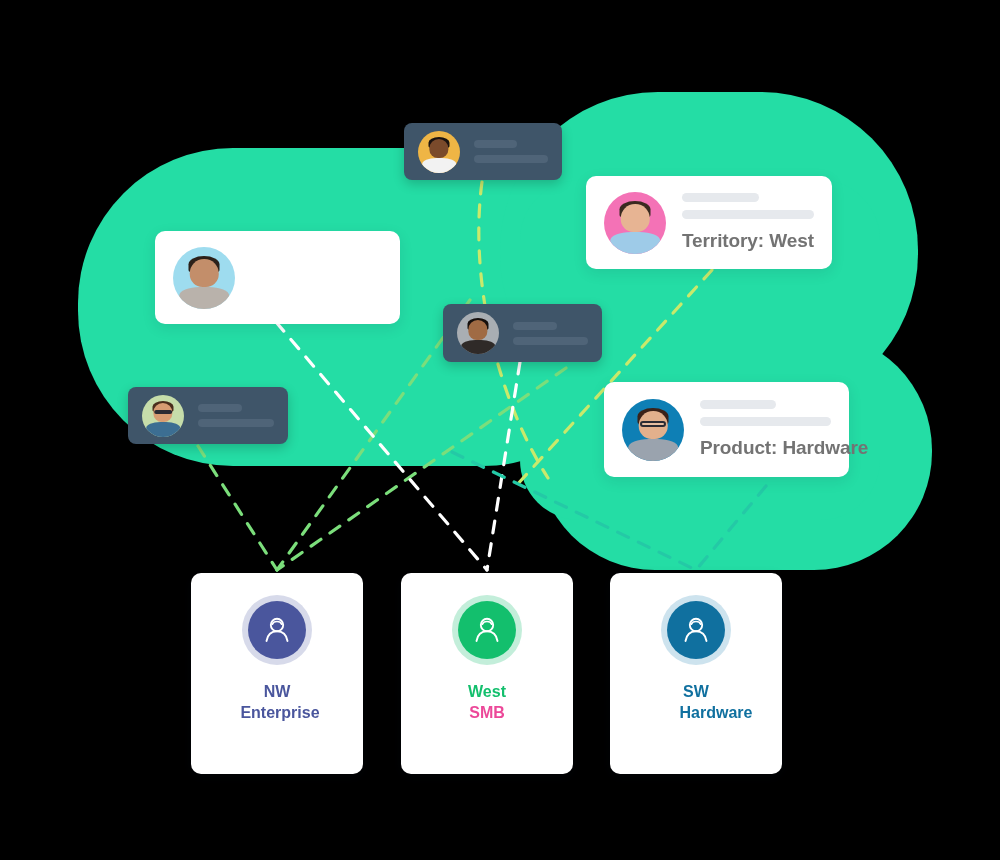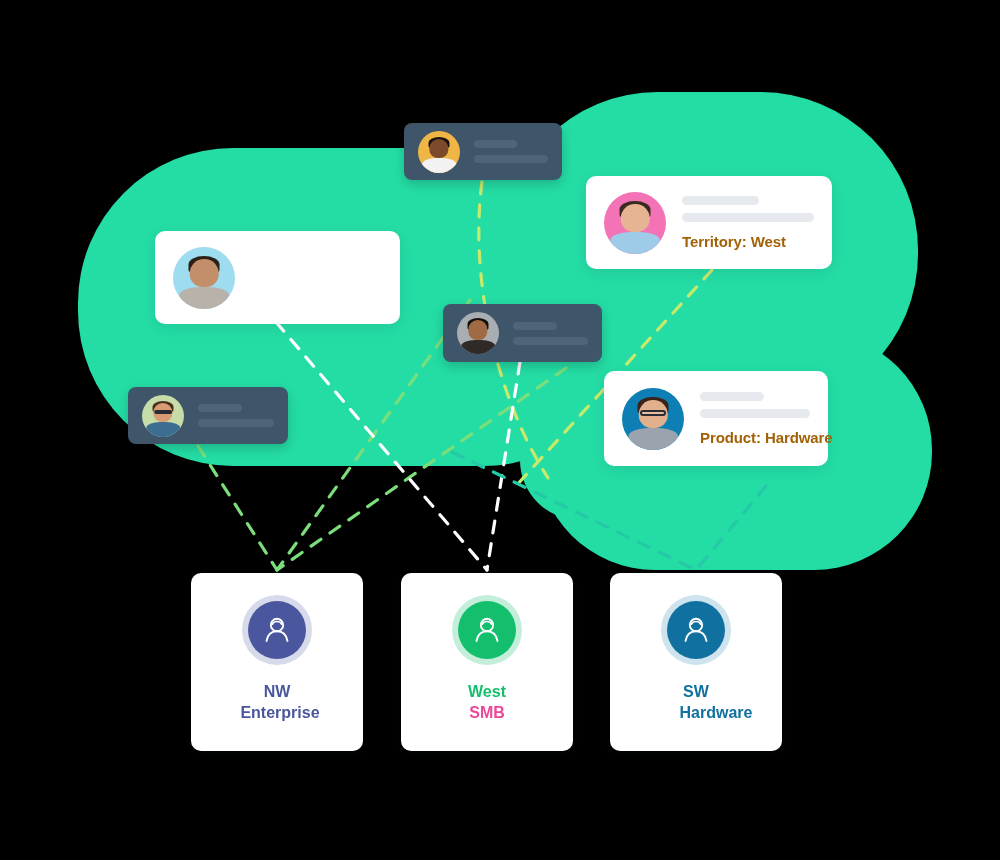--- a/index.html
+++ b/index.html
@@ -54,23 +54,23 @@
   }
   .bar {
     height: 9px;
     border-radius: 5px;
     background: #E6E9ED;
     margin-bottom: 8px;
   }
   .bar.short { width: 58%; }
   .bar.long  { width: 100%; }
   .card-label {
-    font-size: 15px;
+    font-size: 19px;
     font-weight: bold;
-    color: #a16207;
+    color: #737373;
     letter-spacing: -0.1px;
     white-space: nowrap;
     margin-top: 11px;
   }
 
   
   .dark-card {
     position: absolute;
     background: #3F5569;
     border-radius: 8px;
@@ -94,21 +94,21 @@
   .dark-card .bar {
     background: #4F6478;
     height: 8px;
     margin-bottom: 7px;
   }
   .dark-card .bar:last-child { margin-bottom: 0; }
 
   
   .tile {
     position: absolute;
-    width: 172px; height: 178px;
+    width: 172px; height: 201px;
     background: #ffffff;
     border-radius: 10px;
     box-shadow: 0 3px 12px rgba(16,30,60,0.12);
     display: flex;
     flex-direction: column;
     align-items: center;
     justify-content: flex-start;
     padding-top: 22px;
   }
   .tile .icon-ring {
@@ -265,21 +265,21 @@
         <div class="head" style="background:#D79C72;"></div>
         <div class="glasses"></div>
       </div>
     </div>
     <div class="card-body">
       <div class="bar short"></div>
       <div class="bar long"></div>
     </div>
   </div>
 
-  <div class="light-card" style="left:604px; top:371px; width:224px; height:95px;">
+  <div class="light-card" style="left:604px; top:382px; width:245px; height:95px;">
     <div class="avatar" style="background:#0E7FB5;">
       <div class="face">
         <div class="body" style="background:#9AA3AE;"></div>
         <div class="hair" style="background:#3B2218;"></div>
         <div class="head" style="background:#E2B08C;"></div>
         <div class="glasses"></div>
       </div>
     </div>
     <div class="card-body">
       <div class="bar short"></div>

